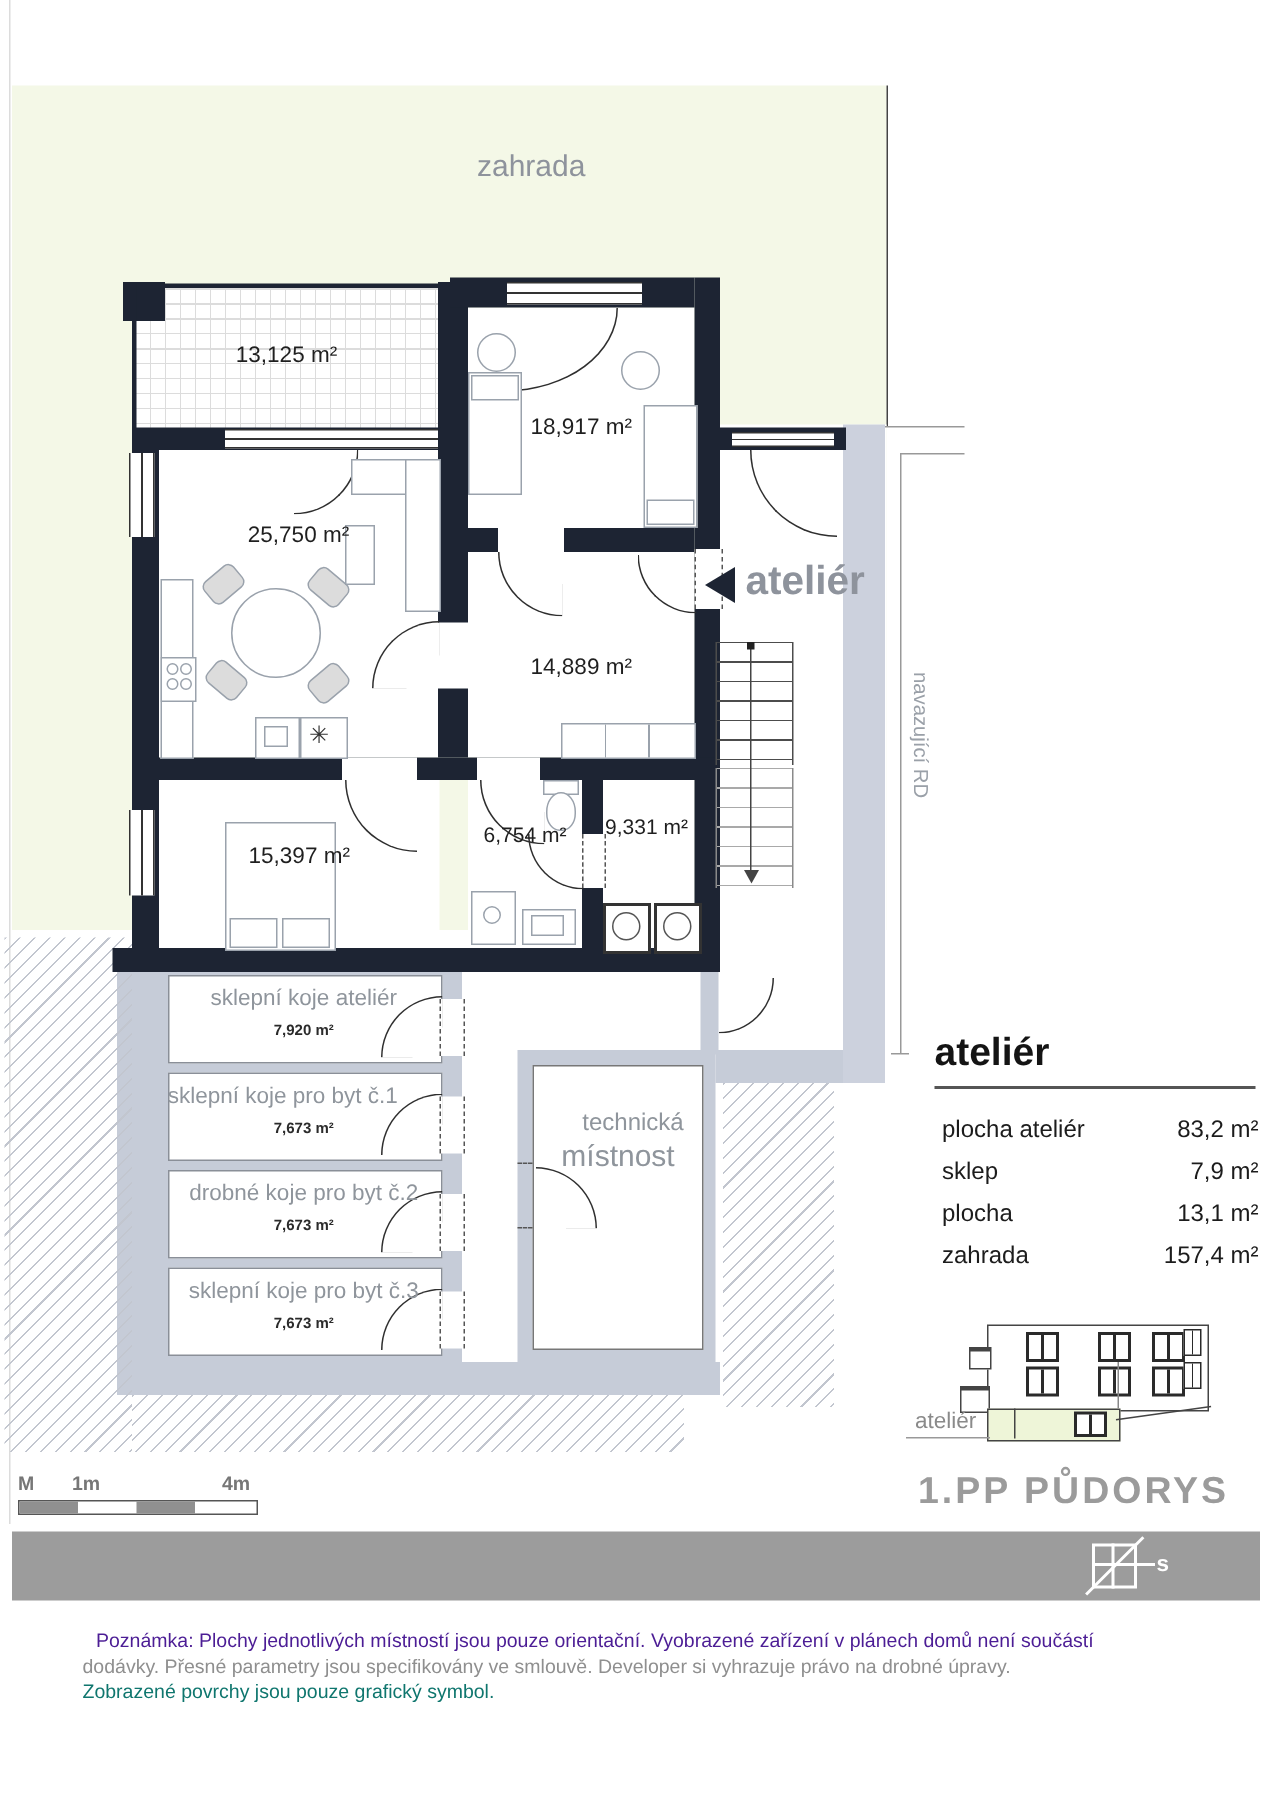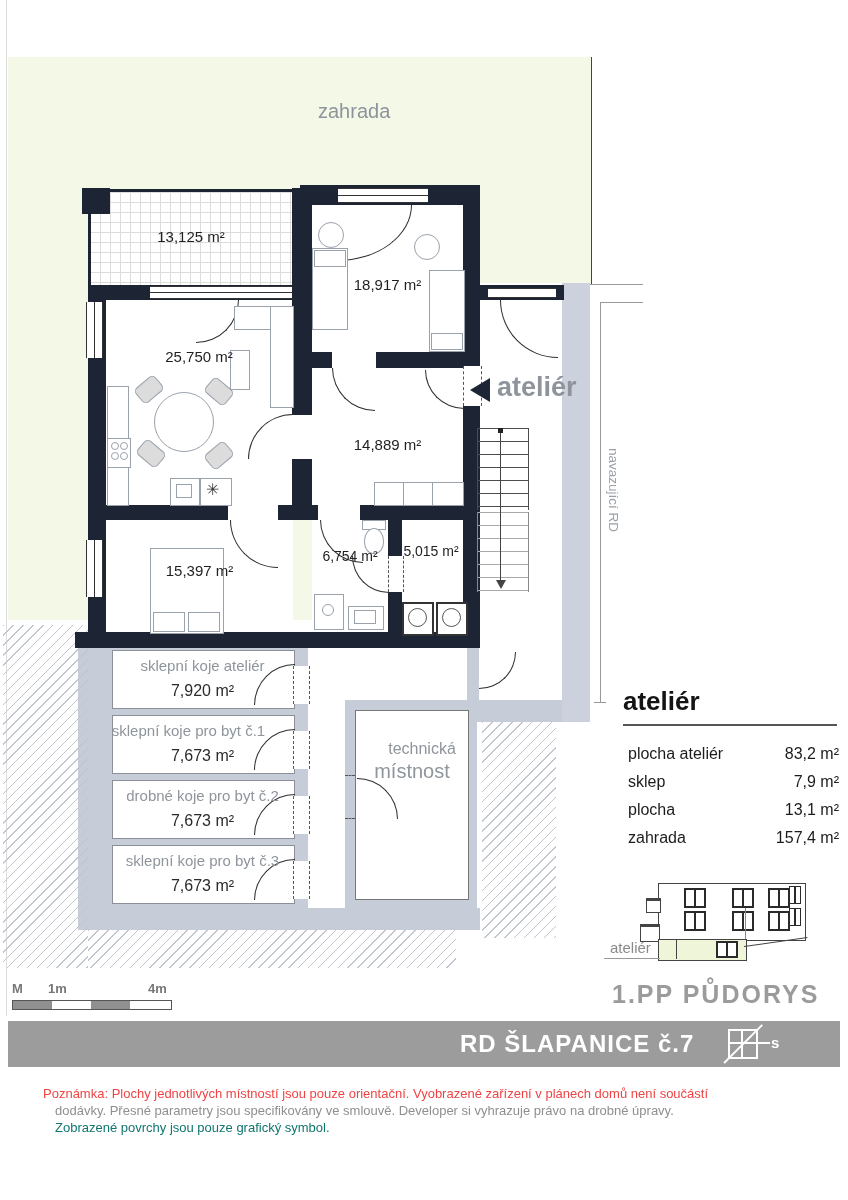--- a/index.html
+++ b/index.html
@@ -26,21 +26,21 @@
   .f{position:absolute;border:1px solid #9aa2ac;background:#fff;}
   .fc{border-radius:50%;}
   .chair{position:absolute;border:1px solid #9aa2ac;background:#dcdcdc;border-radius:5px;width:24px;height:17px;}
   .winh{position:absolute;background:#fff;border-top:1.5px solid #333;border-bottom:1.5px solid #333;
     background-image:linear-gradient(to bottom,transparent 45%,#333 45%,#333 55%,transparent 55%);}
   .winv{position:absolute;background:#fff;border-left:1.5px solid #333;border-right:1.5px solid #333;
     background-image:linear-gradient(to right,transparent 45%,#333 45%,#333 55%,transparent 55%);}
   .steps-solid{position:absolute;background:repeating-linear-gradient(to bottom,#4c4c4c 0 1px,transparent 1px 13px);border-right:1px solid #4c4c4c;border-left:1px solid #4c4c4c;}
   .steps-dash{position:absolute;background:repeating-linear-gradient(to bottom,#a9a9a9 0 1px,transparent 1px 13px);border-right:1px solid #8a8a8a;border-left:1px solid #8a8a8a;}
   .sk-title{position:absolute;color:#8f959c;font-size:15px;width:181px;text-align:center;white-space:nowrap;}
-  .sk-area{position:absolute;color:#2b2b2b;font-size:16px;font-weight:normal;width:181px;text-align:center;}
+  .sk-area{position:absolute;color:#2b2b2b;font-size:10px;font-weight:bold;width:181px;text-align:center;}
   .prow-l{position:absolute;left:628px;color:#1c1c1c;font-size:16px;}
   .prow-v{position:absolute;left:745px;width:94px;text-align:right;color:#1c1c1c;font-size:16px;}
   .ew{position:absolute;border:2px solid #2a2a2a;background:#fff;
     background-image:linear-gradient(to right,transparent 44%,#2a2a2a 44%,#2a2a2a 56%,transparent 56%);}
   .cl{position:absolute;background:#fff;}
 </style>
 </head>
 <body>
 
 <i class="ln" style="left:6px;top:0;width:1px;height:1016px;background:#dcdcdc"></i>
@@ -197,21 +197,21 @@
   <span class="f fc" style="left:442px;top:608px;width:17px;height:17px;border-color:#555"></span>
 </div>
 
 <div>
   <span class="lab" style="left:90px;top:228px;width:202px">13,125 m²</span>
   <span class="lab" style="left:312px;top:276px;width:151px">18,917 m²</span>
   <span class="lab" style="left:106px;top:348px;width:186px">25,750 m²</span>
   <span class="lab" style="left:312px;top:436px;width:151px">14,889 m²</span>
   <span class="lab" style="left:106px;top:562px;width:187px">15,397 m²</span>
   <span class="lab" style="left:308px;top:548px;width:84px;font-size:14px">6,754 m²</span>
-  <span class="lab" style="left:396px;top:543px;width:70px;font-size:14px">5,015 m²</span>
+  <span class="lab" style="left:396px;top:543px;width:70px;font-size:14px">9,331 m²</span>
 </div>
 
 <span style="position:absolute;left:470px;top:378px;width:0;height:0;border-top:12px solid transparent;border-bottom:12px solid transparent;border-right:20px solid #1d2433"></span>
 <span class="glab" style="left:497px;top:372px;font-size:27px;font-weight:bold">ateliér</span>
 
 <div>
   <i class="ln" style="left:590px;top:284px;width:53px;height:1px"></i>
   <i class="ln" style="left:600px;top:302px;width:43px;height:1px"></i>
   <i class="ln" style="left:600px;top:302px;width:1px;height:400px"></i>
   <i class="ln" style="left:594px;top:702px;width:12px;height:1px"></i>
@@ -271,28 +271,27 @@
   <span style="position:absolute;left:12px;top:981px;font-size:13px;font-weight:bold;color:#777">M</span>
   <span style="position:absolute;left:48px;top:981px;font-size:13px;font-weight:bold;color:#777">1m</span>
   <span style="position:absolute;left:148px;top:981px;font-size:13px;font-weight:bold;color:#777">4m</span>
   <span style="position:absolute;left:12px;top:1000px;width:158px;height:8px;border:1px solid #555;background:#fff">
     <i class="ln" style="left:0;top:0;width:39px;height:8px;background:#909090"></i>
     <i class="ln" style="left:78px;top:0;width:39px;height:8px;background:#909090"></i>
   </span>
 </div>
 
 <div style="position:absolute;left:8px;top:1021px;width:832px;height:46px;background:#9c9c9c">
-  <span style="position:absolute;left:452px;top:9px;font-size:24px;font-weight:bold;color:#fff;letter-spacing:1px">RD ŠLAPANICE  č.7</span>
   <span style="position:absolute;left:712px;top:4px;width:60px;height:38px">
     <i class="ln" style="left:8px;top:4px;width:26px;height:26px;background:transparent;border:2px solid #fff"></i>
     <i class="ln" style="left:21px;top:4px;width:2px;height:30px;background:#fff"></i>
     <i class="ln" style="left:8px;top:17px;width:30px;height:2px;background:#fff"></i>
     <i class="ln" style="left:-4px;top:18px;width:54px;height:1.5px;background:#fff;transform:rotate(-45deg)"></i>
     <i class="ln" style="left:38px;top:17px;width:12px;height:2px;background:#fff"></i>
     <b style="position:absolute;left:51px;top:9px;font-size:15px;color:#fff">s</b>
   </span>
 </div>
 
 <div>
-  <span style="position:absolute;left:43px;top:1086px;font-size:13px;color:#ef4444">Poznámka: Plochy jednotlivých místností jsou pouze orientační. Vyobrazené zařízení v plánech domů  není součástí</span>
+  <span style="position:absolute;left:64px;top:1086px;font-size:13px;color:#4c1d95">Poznámka: Plochy jednotlivých místností jsou pouze orientační. Vyobrazené zařízení v plánech domů  není součástí</span>
   <span style="position:absolute;left:55px;top:1103px;font-size:13px;color:#8f8f8f">dodávky. Přesné parametry jsou specifikovány ve smlouvě. Developer si vyhrazuje právo na drobné úpravy.</span>
   <span style="position:absolute;left:55px;top:1120px;font-size:13px;color:#0f766e">Zobrazené povrchy jsou pouze grafický symbol.</span>
 </div>
 
 </body></html>

